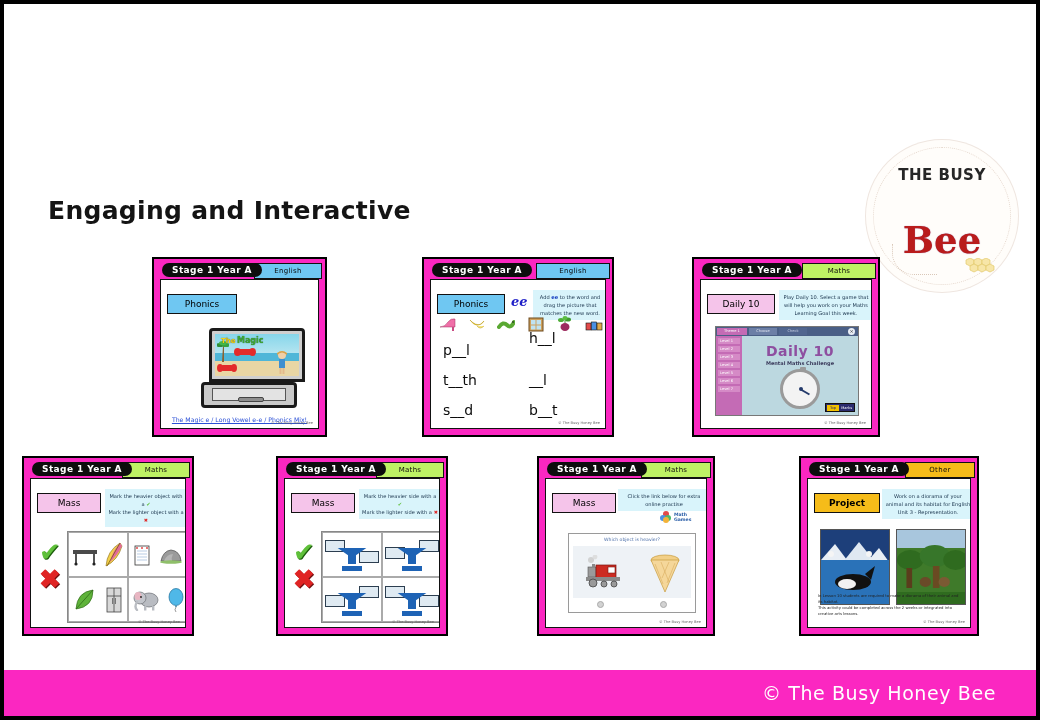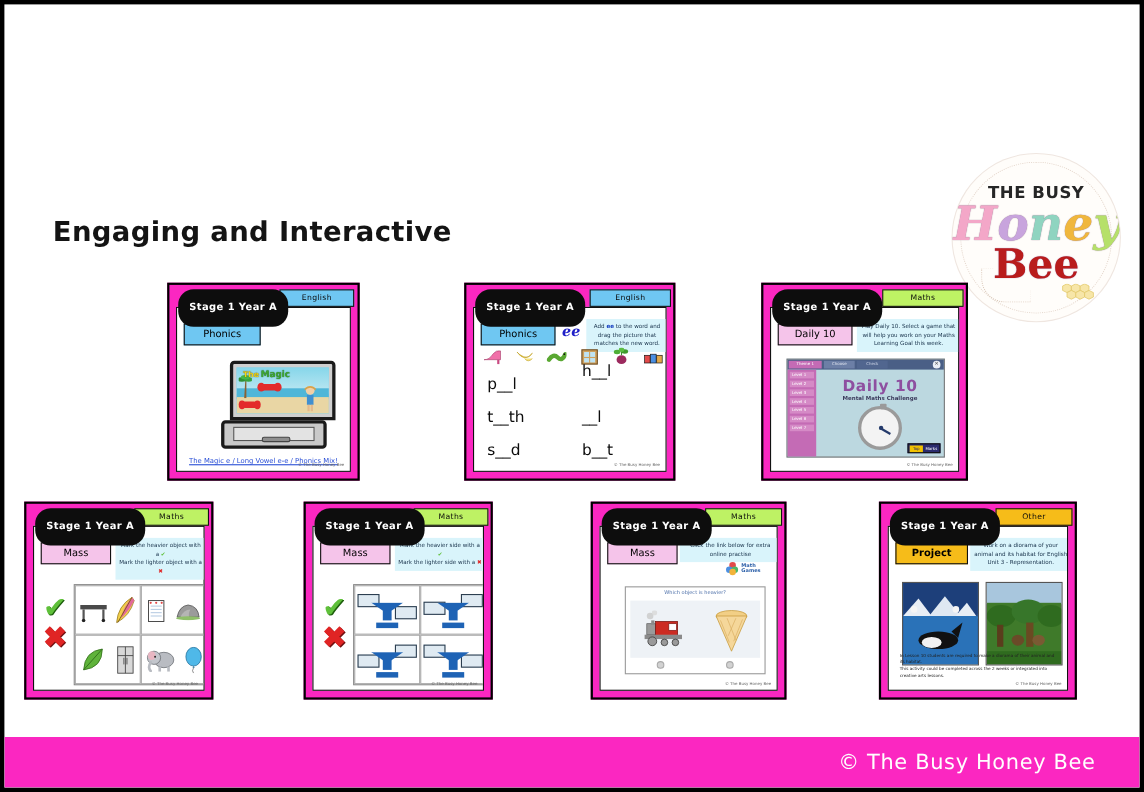--- a/index.html
+++ b/index.html
@@ -109,21 +109,21 @@
   .card-inner{
     position:absolute;left:6px;top:20px;right:6px;bottom:6px;
     background:#ffffff;
     border:1px solid #111;
     overflow:hidden;
     padding-left:48px;
   }
   .stage-pill{
     position:absolute;left:8px;top:4px;
     background:#0d0d0d;border-radius:14px;
-    padding:12px 10px;
+    padding:2px 10px;
     color:#fff;
     font-family:"DejaVu Sans", sans-serif;
     font-weight:bold;
     font-size:9px;
     letter-spacing:0.4px;
     z-index:5;
     white-space:nowrap;
   }
   .subject-tab{
     position:absolute;top:4px;
@@ -283,21 +283,20 @@
 <body>
 
 <div class="page">
 
 
   <div class="subtitle">Engaging and Interactive</div>
 
   <div class="logo">
     <div class="logo-ring"></div>
     <div class="logo-top">THE BUSY</div>
-    <div class="logo-mid"><span class="lm1">H</span><span class="lm2">o</span><span class="lm3">n</span><span class="lm4">e</span><span class="lm5">y</span></div>
     <div class="logo-bot">Bee</div>
     <div class="logo-swirl"></div>
     <svg class="logo-comb" viewBox="0 0 40 18">
       <g fill="#f7e6a8" stroke="#e2c96a" stroke-width="0.7">
         <polygon points="4,2 8,0 12,2 12,6 8,8 4,6"></polygon>
         <polygon points="12,2 16,0 20,2 20,6 16,8 12,6"></polygon>
         <polygon points="20,2 24,0 28,2 28,6 24,8 20,6"></polygon>
         <polygon points="8,8 12,6 16,8 16,12 12,14 8,12"></polygon>
         <polygon points="16,8 20,6 24,8 24,12 20,14 16,12"></polygon>
         <polygon points="24,8 28,6 32,8 32,12 28,14 24,12"></polygon>

